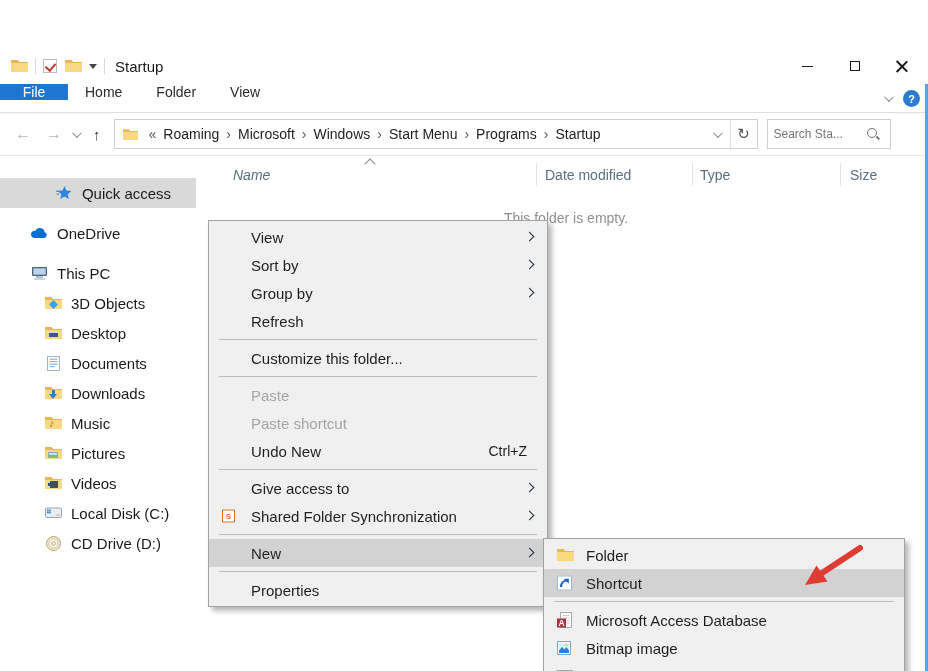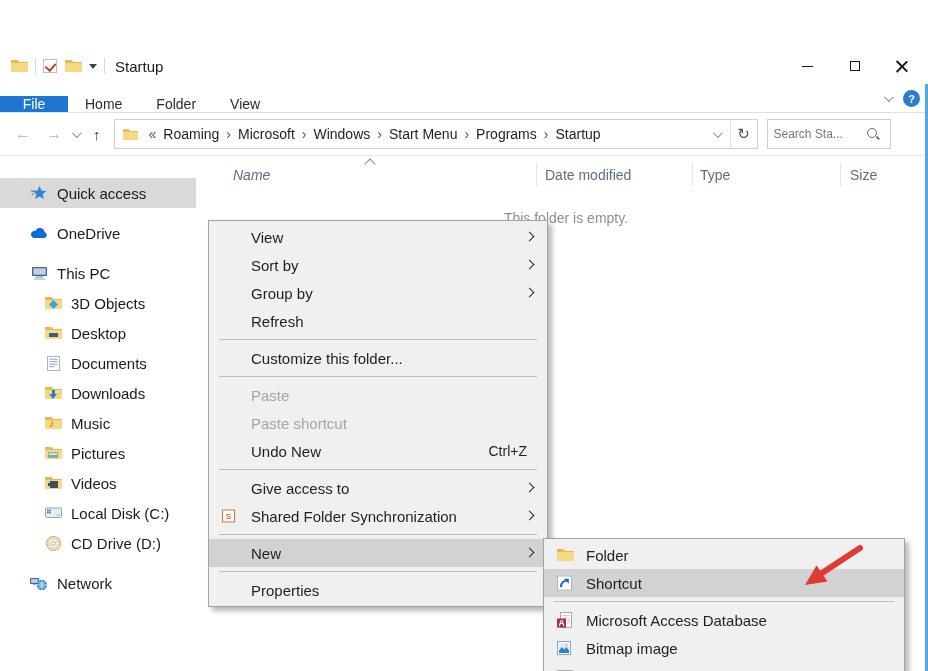--- a/index.html
+++ b/index.html
@@ -22,21 +22,21 @@
   .win-btn { width:47px; height:36px; display:flex; align-items:center; justify-content:center; }
   .glyph-min { width:11px; height:1px; background:#1a1a1a; }
   .glyph-max { width:10px; height:10px; border:1px solid #1a1a1a; }
   .glyph-close { position:relative; width:12px; height:12px; }
   .glyph-close::before,.glyph-close::after { content:""; position:absolute; left:5px; top:-1px;
     width:1.5px; height:15px; background:#1a1a1a; }
   .glyph-close::before { transform:rotate(45deg);} .glyph-close::after { transform:rotate(-45deg);}
 
   
   .ribbon { position:absolute; left:0; top:36px; width:928px; height:29px; background:#fff;
-    border-bottom:1px solid #dfdfdf; display:flex; align-items:flex-end; }
+    border-bottom:1px solid #dfdfdf; display:flex; align-items:flex-start; }
   .tab { display:flex; align-items:center; justify-content:center; font-size:14px; color:#2b2b2b;
     padding:0 17px; }
   .tab.file { background:#1d77d2; color:#fff; width:68px; padding:0; }
   .ribbon-right { position:absolute; right:8px; top:0; height:29px; display:flex; align-items:center; gap:12px; }
   .chev { width:7px; height:7px; border-right:1.5px solid #8a8a8a; border-bottom:1.5px solid #8a8a8a; }
   .chev.down { transform:rotate(45deg) translateY(-2px); }
   .help-circle { width:17px; height:17px; border-radius:50%; background:#2a7cd0; color:#fff;
     font-size:11px; font-weight:bold; display:flex; align-items:center; justify-content:center; }
 
   
@@ -63,21 +63,21 @@
   .mag::before { content:""; position:absolute; left:1px; top:1px; width:8px; height:8px;
     border:1.5px solid #6f6f6f; border-radius:50%; }
   .mag::after { content:""; position:absolute; left:10px; top:10px; width:4px; height:1.5px;
     background:#6f6f6f; transform:rotate(45deg); }
 
   
   .sidebar { position:absolute; left:0; top:108px; width:196px; bottom:0; background:#fff; padding-top:22px; }
   .side-item { height:30px; display:flex; align-items:center; gap:9px; font-size:15px; padding-left:30px; }
   .side-item.lvl1 { padding-left:44px; }
   .side-item.gap { margin-top:10px; }
-  .side-item.selected { background:#d9d9d9; }
+  .side-item.selected { background:#d9d9d9;justify-content:center; }
   .sico { width:18px; height:16px; flex:none; position:relative; display:flex; align-items:center; justify-content:center;}
 
   
   .ov { position:absolute; }
   .ov-cube { left:6px; top:6px; width:7px; height:7px; background:#35a3e8; transform:rotate(45deg) scale(.9); }
   .ov-mon { left:5px; top:7px; width:9px; height:5px; background:#3e5a74; border-top:1px solid #cfe0ef; }
   .ov-dl-stem { left:8px; top:5px; width:2.5px; height:4px; background:#2f7cd6; }
   .ov-dl-head { left:5px; top:9px; width:0; height:0; border-left:4.5px solid transparent;
     border-right:4.5px solid transparent; border-top:5px solid #2f7cd6; }
   .ov-note { left:5px; top:2px; font-size:11px; color:#b07d14; font-weight:bold; }
@@ -333,32 +333,20 @@
     <div class="side-item lvl1">
       <span class="sico">
         <svg width="15" height="15" viewBox="0 0 15 15">
             <circle cx="7.5" cy="7.5" r="7" fill="#efe7d0" stroke="#b9a76d"></circle>
             <circle cx="7.5" cy="7.5" r="4.6" fill="#f9f5e8" stroke="#d9cba0"></circle>
             <circle cx="7.5" cy="7.5" r="1.8" fill="#fff" stroke="#b4a97f"></circle>
           </svg>
       </span>
       <span>CD Drive (D:)</span>
     </div>
-    <div class="side-item gap">
-      <span class="sico">
-        <svg width="18" height="15" viewBox="0 0 18 15">
-            <rect x="0" y="2" width="9" height="6" rx="0.8" fill="#4a657f"></rect>
-            <rect x="1.1" y="3.1" width="6.8" height="3.8" fill="#bcd2e8"></rect>
-            <rect x="3" y="8" width="3" height="1.2" fill="#9fb3c6"></rect>
-            <circle cx="11.8" cy="9" r="5.2" fill="#2f8ce0"></circle>
-            <path d="M6.6 9h10.4M11.8 3.8v10.4M8.4 6c2.2 1.8 4.6 1.8 6.8 0M8.4 12c2.2-1.8 4.6-1.8 6.8 0" stroke="#fff" stroke-width="0.8" fill="none"></path>
-          </svg>
-      </span>
-      <span>Network</span>
-    </div>
   </div>
 
   <div class="main">
     <div class="col-head">
       <span class="sort-caret"></span>
       <span class="col-label" style="left:37px;font-style:italic;">Name</span>
       <span class="col-div" style="left:340px;"></span>
       <span class="col-label" style="left:349px;">Date modified</span>
       <span class="col-div" style="left:496px;"></span>
       <span class="col-label" style="left:504px;">Type</span>

